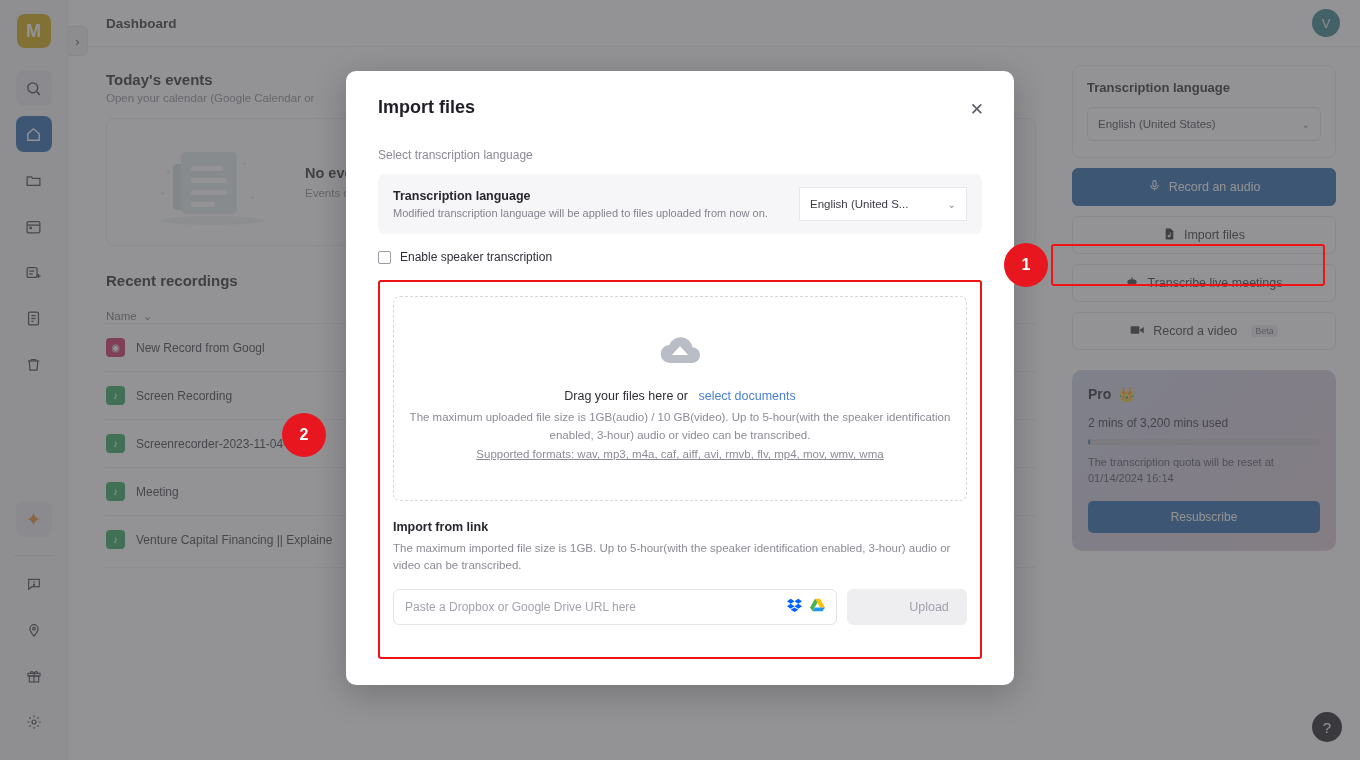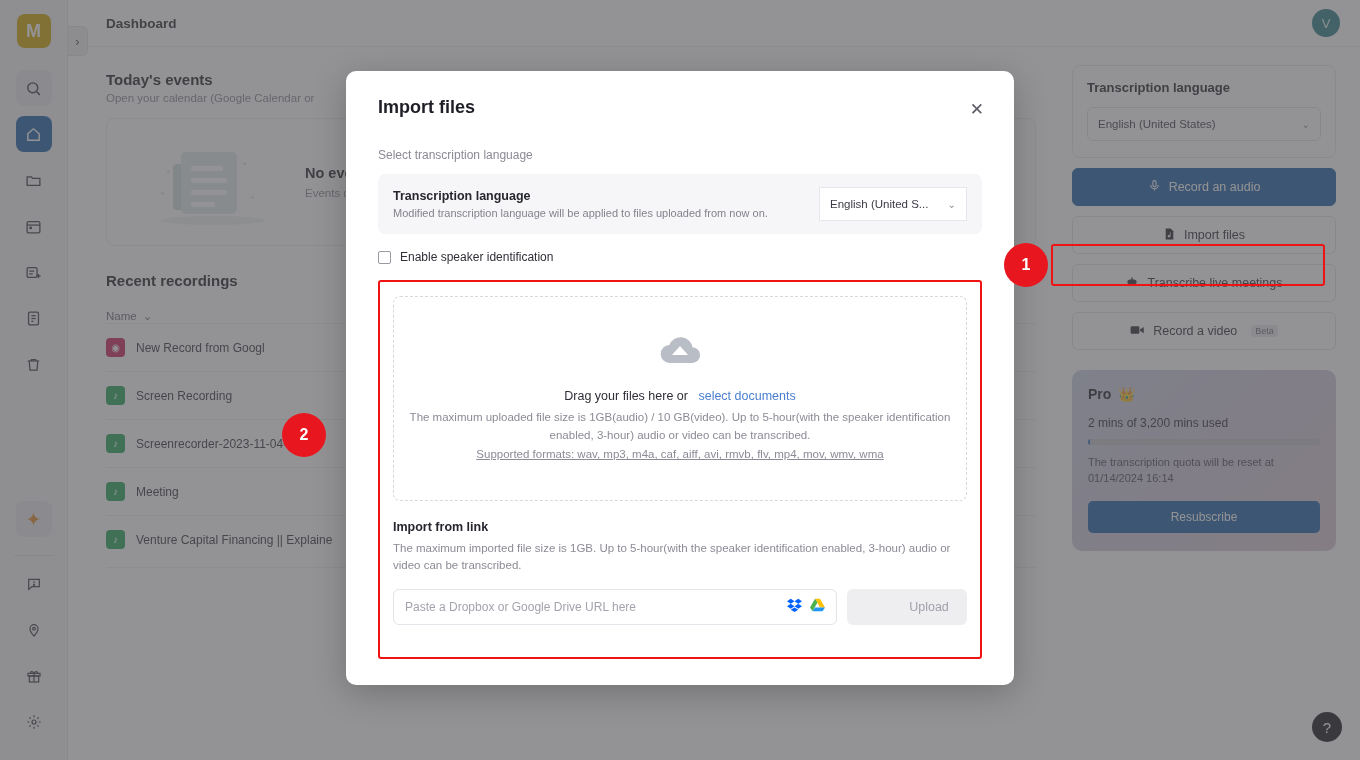--- a/index.html
+++ b/index.html
@@ -162,21 +162,21 @@
   .modal-close { position: absolute; right: 30px; top: 30px; color: #5d5d68; font-size: 17px; line-height: 1; }
   .modal-label { margin-top: 30px; font-size: 12px; color: #8a8a95; }
 
   .lang-row {
     margin-top: 12px; background: #f6f6f8; border-radius: 7px;
     padding: 13px 15px; display: flex; align-items: center; gap: 12px;
   }
   .lang-row-t { font-size: 12.5px; color: #27272f; font-weight: bold; }
   .lang-row-s { font-size: 11px; color: #83838e; margin-top: 4px; }
   .lang-row-sel {
-    margin-left: auto; flex: 0 0 auto; width: 148px; height: 34px; background: #fff;
+    margin-left: auto; flex: 0 0 auto; width: 168px; height: 34px; background: #fff;
     border: 1px solid #e6e6ec; border-radius: 0; display:flex; align-items:center;
     padding: 0 10px; font-size: 11.5px; color: #3b3b45;
   }
   .lang-row-sel .chev { margin-left: auto; color: #8d8d98; font-size: 10px; }
 
   .cbrow { margin-top: 16px; display:flex; align-items:center; gap: 9px; font-size: 12px; color: #2f2f38; }
   .cbox { width: 13px; height: 13px; border: 1.4px solid #9a9aa4; border-radius: 2px; }
 
   .hl-box {
     margin-top: 16px; border: 2px solid #ee1414; border-radius: 3px;
@@ -467,21 +467,21 @@
         <div class="lang-row-s">Modified transcription language will be applied to files uploaded from now on.</div>
       </div>
       <div class="lang-row-sel">
         <span>English (United S...</span>
         <span class="chev">⌄</span>
       </div>
     </div>
 
     <div class="cbrow">
       <div class="cbox"></div>
-      <span>Enable speaker identification</span>
+      <span>Enable speaker transcription</span>
     </div>
 
     <div class="hl-box">
       <div class="dropzone">
         <div class="cloudicon">
           <svg width="44" height="34" viewBox="0 0 44 34" fill="#b9bec6">
             <path d="M12 30a9 9 0 0 1-.6-18 12 12 0 0 1 23.1 2.2A7.6 7.6 0 0 1 34 30H26v-8h4l-8-9-8 9h4v8z"></path>
             <path d="M18 22h8v8h-8z" fill="#b9bec6"></path>
           </svg>
         </div>

